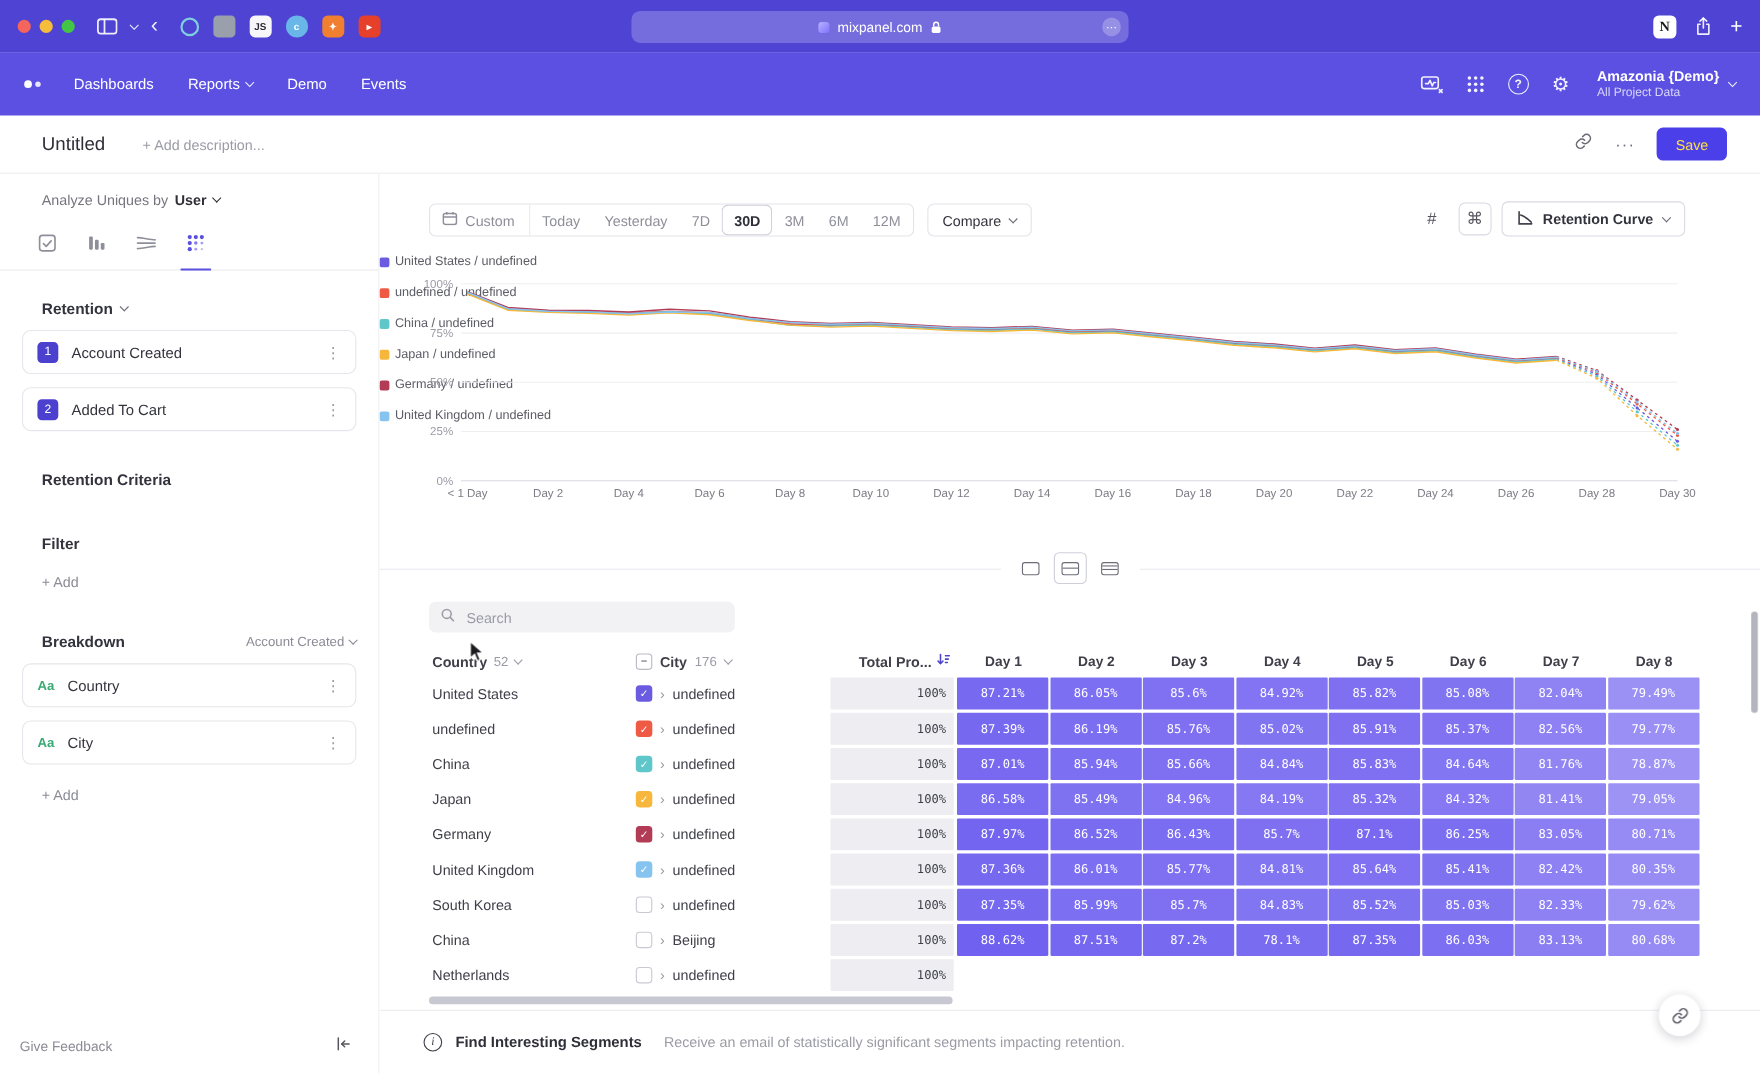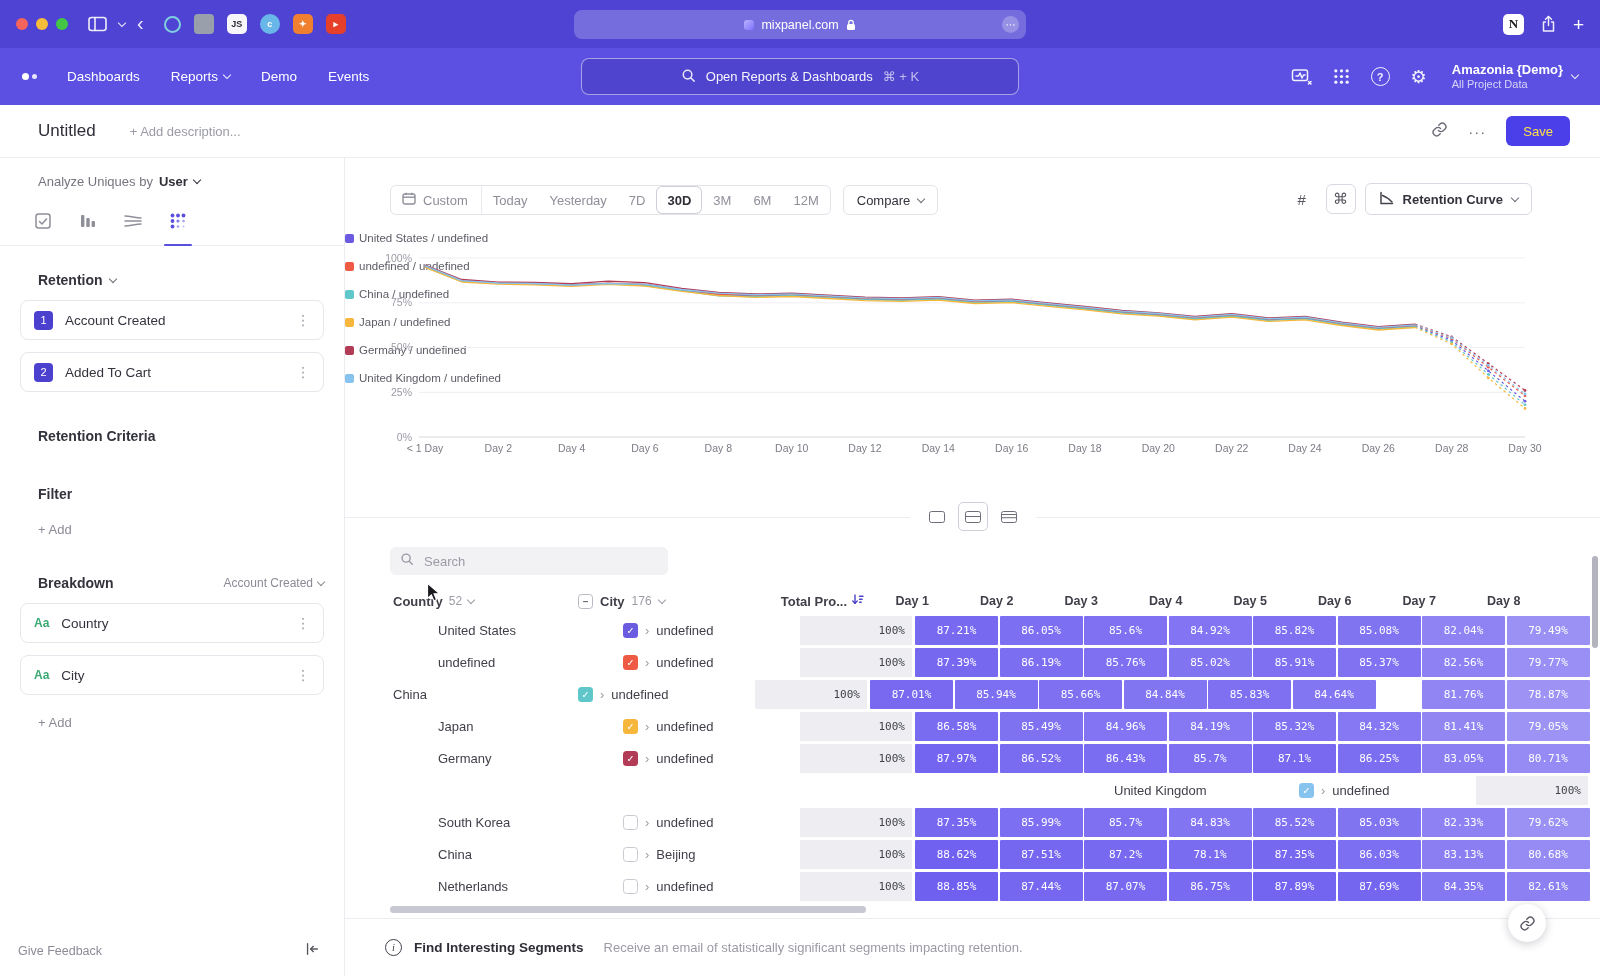--- a/index.html
+++ b/index.html
@@ -124,21 +124,21 @@
   .search-box input::placeholder{color:#9b9ba6;}
   .rtable{position:absolute;top:428px;left:45px;width:1201px;}
   .thead{display:flex;height:30px;align-items:center;}
   .th-country{width:188px;display:flex;gap:6px;align-items:center;font-size:13px;color:#3f3f49;font-weight:600;padding-left:3px;cursor:pointer;}
   .cnt{color:#9b9ba6;font-weight:400;font-size:12px;}
   .th-city{width:177px;display:flex;gap:7px;align-items:center;font-size:13px;color:#3f3f49;font-weight:600;cursor:pointer;}
   .th-chev{color:#9b9ba6}
   .th-total{width:115px;display:flex;justify-content:flex-end;align-items:center;gap:4px;font-size:13px;font-weight:600;color:#3f3f49;padding-right:6px;cursor:pointer;}
   .th-days{display:flex;}
   .th-day{width:84.5px;text-align:center;font-size:12.5px;font-weight:600;color:#3f3f49;}
-  .trow{display:flex;height:29px;margin-bottom:3px;align-items:center;justify-content:flex-end;}
+  .trow{display:flex;height:29px;margin-bottom:3px;align-items:center;}
   .c-country{width:188px;font-size:13px;color:#3f3f49;padding-left:3px;}
   .c-city{width:177px;display:flex;align-items:center;gap:7px;}
   .cb{width:15px;height:15px;border-radius:3.5px;border:1.5px solid #c9c9d2;background:#fff;display:flex;align-items:center;justify-content:center;font-size:9.5px;color:#fff;flex:none;cursor:pointer;}
   .cb.checked{border:none;}
   .cb.indet{color:#6a6a74;font-size:10px;border-color:#b9b9c4;}
   .chev-r{color:#9b9ba6;font-size:13px;line-height:1;cursor:pointer;}
   .city-name{font-size:13px;color:#3f3f49;}
   .c-total{width:115px;height:100%;padding-right:3px;}
   .total-bar{background:#ededf2;height:100%;border-radius:1px;display:flex;align-items:center;justify-content:flex-end;padding-right:7px;font-family:"DejaVu Sans Mono",monospace;font-size:11px;color:#3f3f49;}
   .c-days{display:flex;height:100%;}
@@ -220,30 +220,20 @@
           <span>Reports</span>
           <span class="cv white"></span>
         </div>
         <div class="nav-item">
           <span>Demo</span>
         </div>
         <div class="nav-item">
           <span>Events</span>
         </div>
       </div>
-    <div class="header-search">
-      <span>
-        <svg width="15" height="15" viewBox="0 0 16 16" fill="none" stroke="rgba(255,255,255,.85)" stroke-width="1.6" stroke-linecap="round">
-            <circle cx="7" cy="7" r="4.6"></circle>
-            <line x1="10.6" y1="10.6" x2="14" y2="14"></line>
-          </svg>
-      </span>
-      <span>Open Reports &amp; Dashboards</span>
-      <span class="hs-short">⌘ + K</span>
-    </div>
     <div class="header-right">
       <span class="hicon">
         <svg width="21" height="18" viewBox="0 0 21 18" fill="none" stroke="rgba(255,255,255,.92)" stroke-width="1.5" stroke-linecap="round" stroke-linejoin="round">
             <rect x="1.5" y="2" width="15" height="10.5" rx="2"></rect>
             <path d="M5 8h2.5l1.5-3 2 5 1.5-3H14"></path>
             <path d="M17.5 13.5l2.5 2.5M20 13.5l-2.5 2.5"></path>
           </svg>
       </span>
       <span class="hicon">
         <svg width="17" height="17" viewBox="0 0 18 18" fill="rgba(255,255,255,.92)">
@@ -651,21 +641,21 @@
               <div class="c-total">
                 <div class="total-bar">100%</div>
               </div>
               <div class="c-days">
                 <div class="dcell" style="background: rgba(97, 80, 238, 0.855);">87.01%</div>
                 <div class="dcell" style="background: rgba(97, 80, 238, 0.824);">85.94%</div>
                 <div class="dcell" style="background: rgba(97, 80, 238, 0.816);">85.66%</div>
                 <div class="dcell" style="background: rgba(97, 80, 238, 0.79);">84.84%</div>
                 <div class="dcell" style="background: rgba(97, 80, 238, 0.82);">85.83%</div>
                 <div class="dcell" style="background: rgba(97, 80, 238, 0.784);">84.64%</div>
-                <div class="dcell" style="background: rgba(97, 80, 238, 0.698); margin-left: 45px;">81.76%</div>
+                <div class="dcell" style="background: rgba(97, 80, 238, 0.698);">81.76%</div>
                 <div class="dcell" style="background: rgba(97, 80, 238, 0.616);">78.87%</div>
               </div>
             </div>
             <div class="trow">
               <div class="c-country">Japan</div>
               <div class="c-city">
                 <span class="cb checked" style="background: rgb(246, 183, 60);">✓</span>
                 <span class="chev-r">›</span>
                 <span class="city-name">undefined</span>
               </div>
@@ -707,20 +697,30 @@
             <div class="trow">
               <div class="c-country">United Kingdom</div>
               <div class="c-city">
                 <span class="cb checked" style="background: rgb(135, 195, 239);">✓</span>
                 <span class="chev-r">›</span>
                 <span class="city-name">undefined</span>
               </div>
               <div class="c-total">
                 <div class="total-bar">100%</div>
               </div>
+              <div class="c-days">
+                <div class="dcell" style="background: rgba(97, 80, 238, 0.863);">87.36%</div>
+                <div class="dcell" style="background: rgba(97, 80, 238, 0.824);">86.01%</div>
+                <div class="dcell" style="background: rgba(97, 80, 238, 0.816);">85.77%</div>
+                <div class="dcell" style="background: rgba(97, 80, 238, 0.79);">84.81%</div>
+                <div class="dcell" style="background: rgba(97, 80, 238, 0.81);">85.64%</div>
+                <div class="dcell" style="background: rgba(97, 80, 238, 0.808);">85.41%</div>
+                <div class="dcell" style="background: rgba(97, 80, 238, 0.718);">82.42%</div>
+                <div class="dcell" style="background: rgba(97, 80, 238, 0.66);">80.35%</div>
+              </div>
             </div>
             <div class="trow">
               <div class="c-country">South Korea</div>
               <div class="c-city">
                 <span class="cb"></span>
                 <span class="chev-r">›</span>
                 <span class="city-name">undefined</span>
               </div>
               <div class="c-total">
                 <div class="total-bar">100%</div>
@@ -759,30 +759,20 @@
             </div>
             <div class="trow">
               <div class="c-country">Netherlands</div>
               <div class="c-city">
                 <span class="cb"></span>
                 <span class="chev-r">›</span>
                 <span class="city-name">undefined</span>
               </div>
               <div class="c-total">
                 <div class="total-bar">100%</div>
-              </div>
-              <div class="c-days">
-                <div class="dcell" style="background: rgba(97, 80, 238, 0.906);">88.85%</div>
-                <div class="dcell" style="background: rgba(97, 80, 238, 0.867);">87.44%</div>
-                <div class="dcell" style="background: rgba(97, 80, 238, 0.855);">87.07%</div>
-                <div class="dcell" style="background: rgba(97, 80, 238, 0.847);">86.75%</div>
-                <div class="dcell" style="background: rgba(97, 80, 238, 0.88);">87.89%</div>
-                <div class="dcell" style="background: rgba(97, 80, 238, 0.875);">87.69%</div>
-                <div class="dcell" style="background: rgba(97, 80, 238, 0.776);">84.35%</div>
-                <div class="dcell" style="background: rgba(97, 80, 238, 0.725);">82.61%</div>
               </div>
             </div>
           </div>
       </div>
 
       <div class="hscroll"></div>
 
       <div class="segments-bar">
         <span class="fis-icon">i</span>
         <span class="fis-title">Find Interesting Segments</span>

